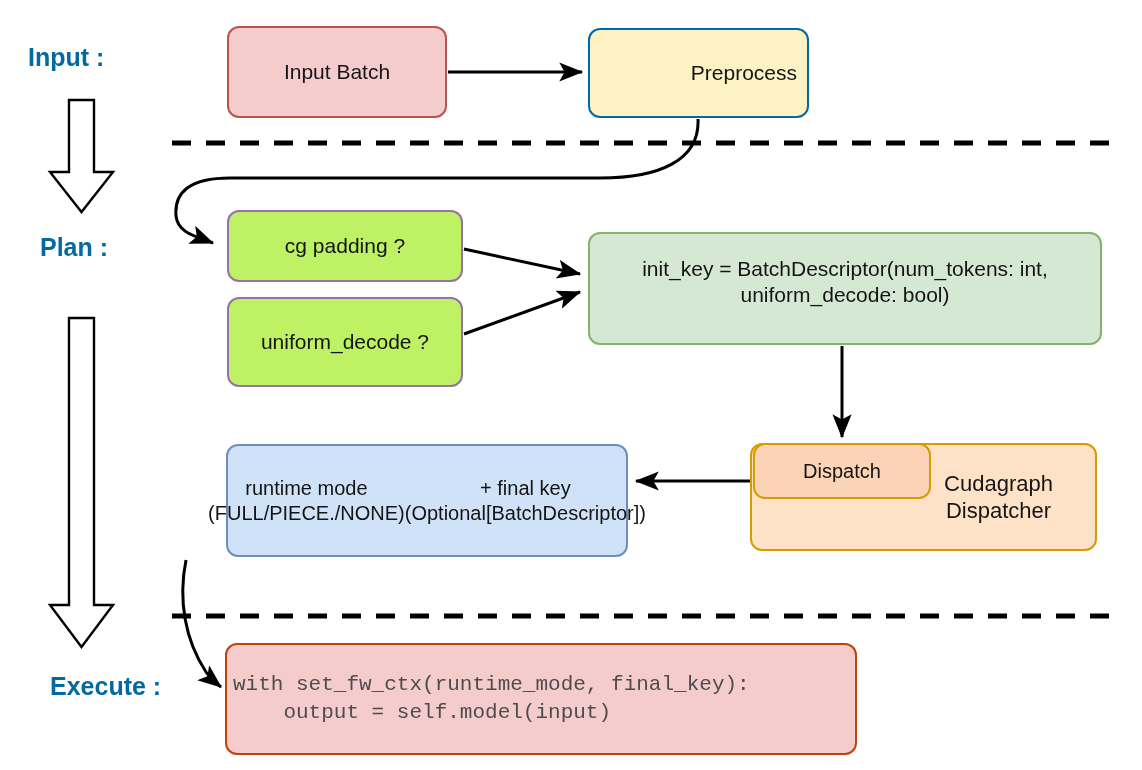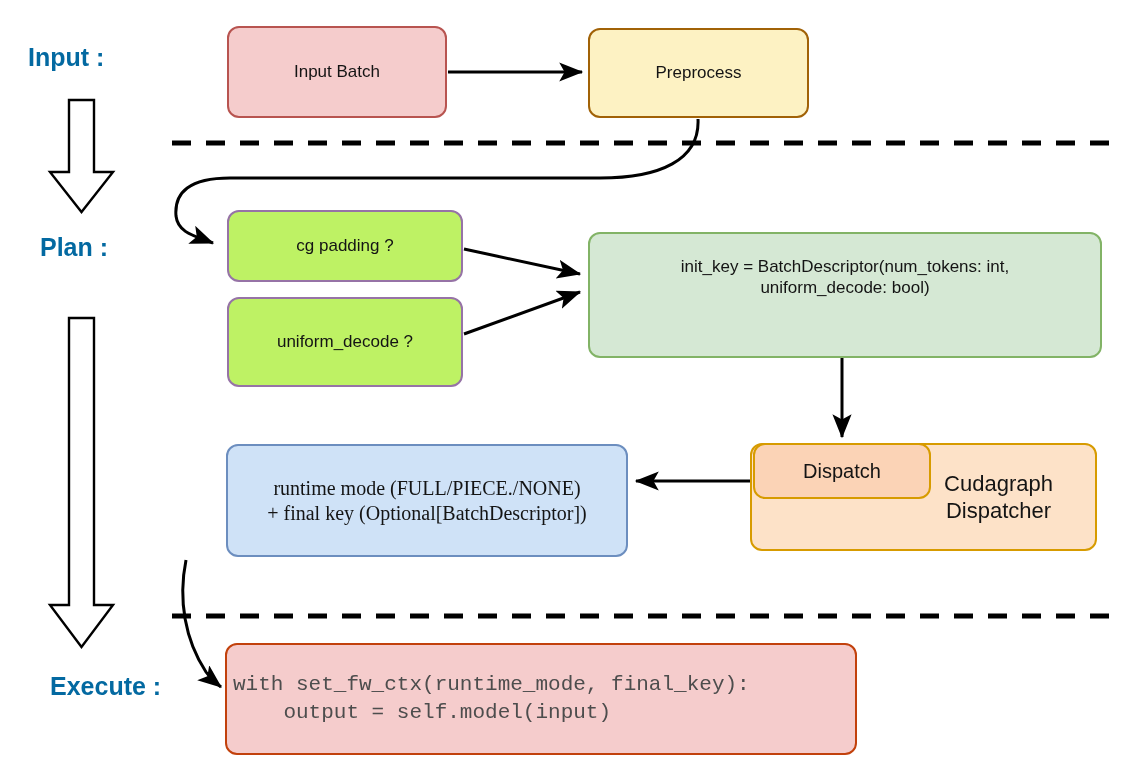--- a/index.html
+++ b/index.html
@@ -28,32 +28,33 @@
   }
   .node {
     position: absolute;
     box-sizing: border-box;
     border-radius: 12px;
     display: flex;
     align-items: center;
     justify-content: center;
     text-align: center;
     font-family: "Liberation Sans", sans-serif;
-    font-size: 17px;
+    font-size: 21px;
     color: #141414;
     line-height: 1.25;
     padding: 4px 10px;
   }
   .node-red {
     background: #f5cccc;
     border: 2px solid #b85450;
   }
   .node-yellow {
     background: #fdf2c3;
-    border: 2px solid #a16207;
+    border: 2px solid #0369a1;
+    justify-content: flex-end;
   }
   .node-purple {
     background: #bef264;
     border: 2px solid #9673a6;
   }
   .node-green {
     background: #d5e8d4;
     border: 2px solid #82b366;
   }
   .node-blue {
@@ -138,35 +139,35 @@
   </div>
 
   <div class="node node-purple" style="left:227px; top:210px; width:236px; height:72px;">
     <span>cg padding ?</span>
   </div>
 
   <div class="node node-purple" style="left:227px; top:297px; width:236px; height:90px;">
     <span>uniform_decode ?</span>
   </div>
 
-  <div class="node node-green" style="left:588px; top:232px; width:514px; height:126px; flex-direction:column; justify-content:flex-start; padding-top:22px;">
+  <div class="node node-green" style="left:588px; top:232px; width:514px; height:113px; flex-direction:column; justify-content:flex-start; padding-top:22px;">
     <span>init_key = BatchDescriptor(num_tokens: int,</span>
     <span>uniform_decode: bool)</span>
   </div>
 
   <div class="node node-orange-outer" style="left:750px; top:443px; width:347px; height:108px; flex-direction:column; justify-content:center; align-items:flex-end; padding-right:14px; font-size:22px;">
     <span style="width:165px; text-align:center;">Cudagraph</span>
     <span style="width:165px; text-align:center;">Dispatcher</span>
   </div>
 
   <div class="node node-orange-inner" style="left:753px; top:443px; width:178px; height:56px; font-size:20px;">
     <span>Dispatch</span>
   </div>
 
-  <div class="node node-blue" style="left:226px; top:444px; width:402px; height:113px; flex-direction:column; justify-content:center; font-size:20px;font-family:Liberation Serif, serif;">
+  <div class="node node-blue" style="left:226px; top:444px; width:402px; height:113px; flex-direction:row; justify-content:center; font-size:20px;">
     <span>runtime mode (FULL/PIECE./NONE)</span>
     <span>+ final key (Optional[BatchDescriptor])</span>
   </div>
 
   <div class="node node-code" style="left:225px; top:643px; width:632px; height:112px; flex-direction:column; align-items:flex-start; justify-content:center;">
     <span>with set_fw_ctx(runtime_mode, final_key):</span>
     <span>    output = self.model(input)</span>
   </div>
 
 </div>

